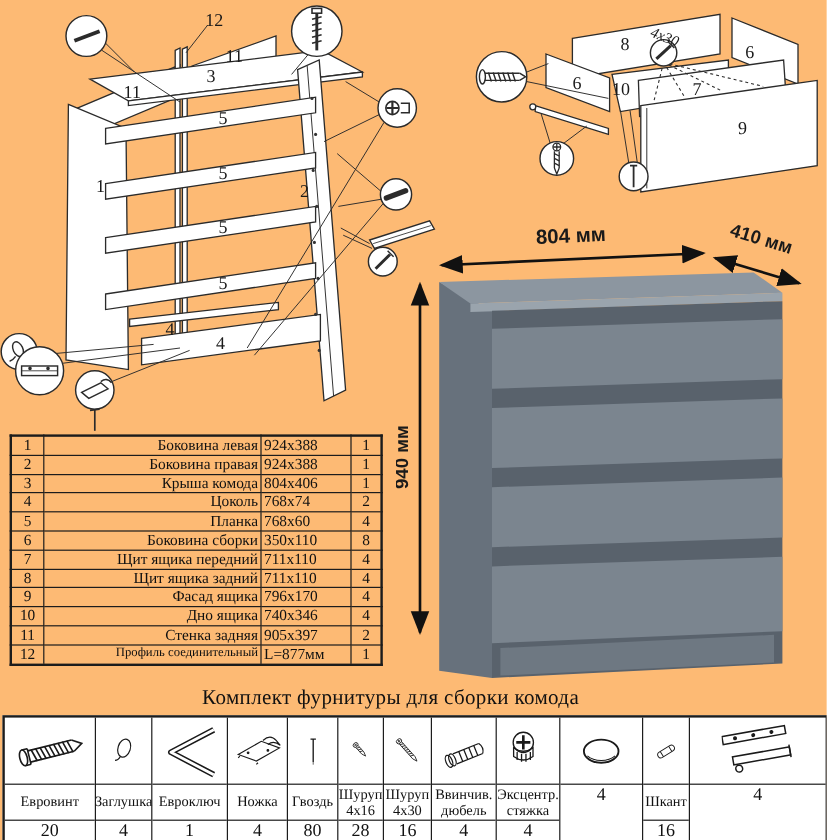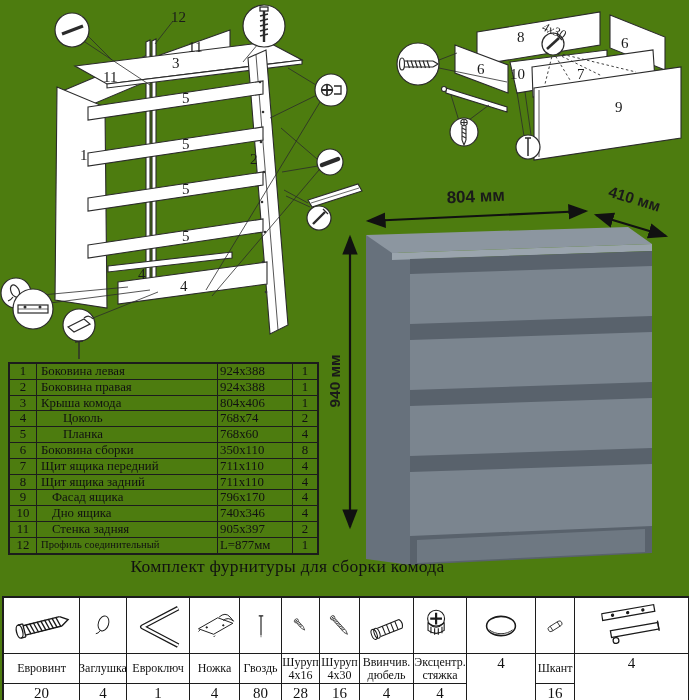--- a/index.html
+++ b/index.html
@@ -1,37 +1,37 @@
 <!DOCTYPE html>
 <html><head>
 <meta charset="utf-8">
 <style>
   html,body{margin:0;padding:0;background:#fff;}
-  .sheet{position:relative;width:689px;height:700px;background:#4d7c0f;overflow:hidden;
+  .sheet{position:relative;width:689px;height:700px;background:#fdba74;overflow:hidden;
          font-family:"Liberation Serif",serif;color:#111;}
   svg text{font-family:"Liberation Serif",serif;fill:#1a1a1a;}
   .dim-text{font-family:"Liberation Sans",sans-serif;font-weight:bold;}
   .abs{position:absolute;}
   
   .parts-wrap{position:absolute;left:8px;top:362px;}
   table.parts{border-collapse:collapse;}
   table.parts td{border:1.5px solid #1c1c1c;height:14.8px;padding:0 2px;
                  font-size:12.8px;line-height:1;white-space:nowrap;}
   table.parts{border:2px solid #1c1c1c;}
   td.c-num{width:22px;text-align:center;}
-  td.c-name{width:152px;text-align:left;}
+  td.c-name{width:152px;text-align:right;}
   td.c-size{width:70px;text-align:left;font-size:13.2px;}
   td.c-qty{width:20px;text-align:center;}
   .ind0{padding-left:4px !important;}
   .ind1{padding-left:15px !important;margin-left:38px;}
   .ind2{padding-left:26px !important;}
   .small-name{font-size:10.6px !important;}
   
-  .hw-title{position:absolute;left:0;top:556px;width:575px;text-align:center;
-            font-size:17.5px;letter-spacing:.3px;}
+  .hw-title{position:absolute;left:0;top:571px;width:575px;text-align:center;
+            font-size:17.5px;letter-spacing:.3px;padding-left:38px;}
   .hw-table{position:absolute;left:2px;top:596px;width:684px;display:flex;
             border:2px solid #1c1c1c;background:#fff;}
   .hw-col{box-sizing:border-box;border-left:1.5px solid #1c1c1c;display:flex;flex-direction:column;}
   .hw-col:first-child{border-left:none;}
   .hw-icon{height:55px;border-bottom:1.5px solid #1c1c1c;display:flex;
            align-items:center;justify-content:center;overflow:hidden;}
   .hw-label{height:27px;border-bottom:1.5px solid #1c1c1c;display:flex;align-items:center;
             justify-content:center;text-align:center;font-size:12px;line-height:1.05;padding:1px;}
   .hw-qty{height:19px;text-align:center;font-size:15px;line-height:19px;}
 </style>

